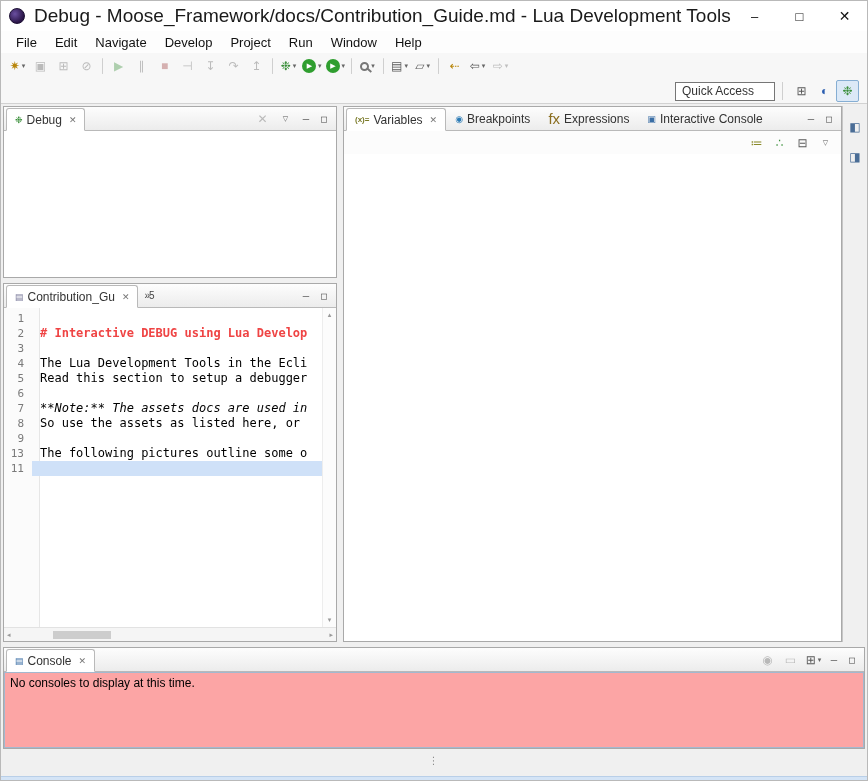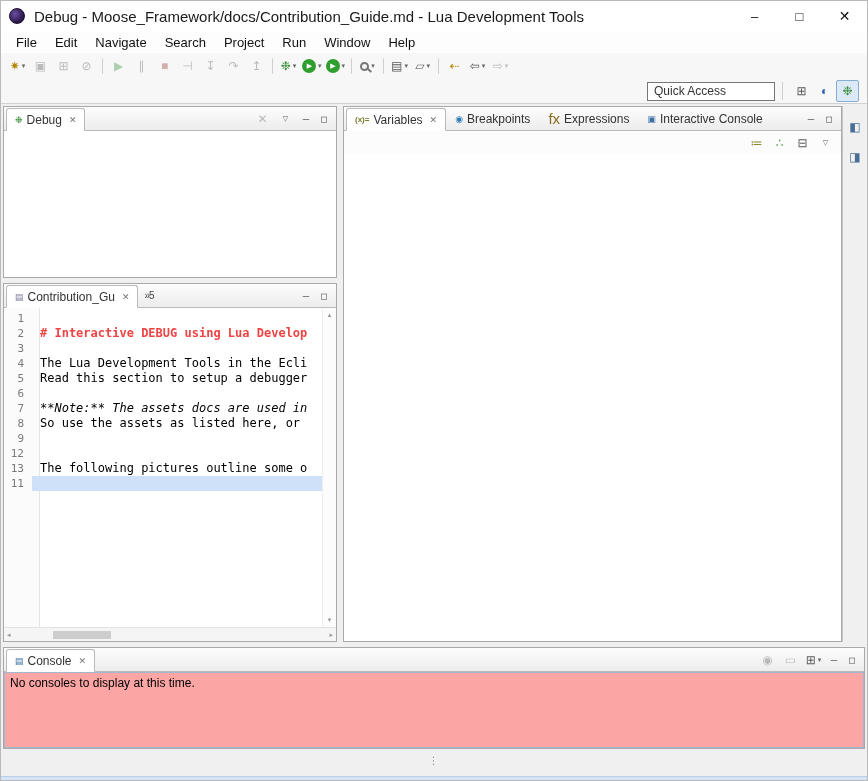--- a/index.html
+++ b/index.html
@@ -6,21 +6,21 @@
   body { width:868px; height:781px; overflow:hidden; background:#f0f0f0;
          font-family:"Liberation Sans", sans-serif; color:#1a1a1a; }
   .window { width:868px; height:781px; display:flex; flex-direction:column;
             background:#f0f0f0; border:1px solid #b9b9b9; }
 
   
   .titlebar { height:30px; background:#fff; display:flex; align-items:center; padding:0 0 0 8px; flex:0 0 auto; }
   .app-icon { width:16px; height:16px; border-radius:50%;
               background:radial-gradient(circle at 35% 35%, #6a4fa0, #2a1547 70%);
               border:1px solid #1c0f33; flex:0 0 auto; }
-  .titlebar .title { font-size:15px; margin-left:9px; white-space:nowrap; overflow:hidden; }
+  .titlebar .title { font-size:19px; margin-left:9px; white-space:nowrap; overflow:hidden; }
   .spacer { flex:1; }
   .win-btn { width:45px; height:30px; display:inline-flex; align-items:center; justify-content:center;
              font-size:13px; color:#111; cursor:default; }
   .win-btn.close { font-size:14px; }
 
   
   .menubar { height:22px; background:#fdfdfd; display:flex; align-items:center; padding-left:6px; flex:0 0 auto; }
   .menu-item { font-size:13px; padding:2px 9px; color:#111; }
 
   
@@ -39,21 +39,21 @@
   .tb-icon.c-red  { color:#a04040; }
   .tb-icon.c-blue { color:#2a5db0; }
   .tb-icon.c-olive{ color:#8a8a2a; }
   .tb-icon.circle-green .glyph { background:#2f9e2f; color:#fff; width:14px; height:14px; border-radius:50%;
                                  font-size:7px; padding-left:1px; }
   .tb-icon.magnifier .glyph { width:9px; height:9px; border:2px solid #777; border-radius:50%; position:relative; }
   .tb-icon.magnifier .glyph::after { content:""; position:absolute; width:6px; height:2px; background:#777;
                                      right:-5px; bottom:-2px; transform:rotate(40deg); }
   .tb-icon.tiny { font-size:7px; color:#555; }
   .tb-icon.win { font-size:9px; color:#444; min-width:18px; }
-  .qa-input { width:128px; height:19px; border:1px solid #767676; background:#fff; font-size:12px;
+  .qa-input { width:100px; height:19px; border:1px solid #767676; background:#fff; font-size:12px;
               padding:1px 6px; font-family:"Liberation Sans", sans-serif; color:#222; }
   .qa-input::placeholder { color:#333; opacity:1; }
   .vr { width:1px; height:18px; background:#cfcfcf; margin:0 7px; }
   .tb-icon.active-persp { background:#dce9f7; border:1px solid #86aed3; }
 
   
   .main { flex:0 0 538px; display:flex; padding:2px 0 0 2px; }
   .left-col { width:334px; display:flex; flex-direction:column; flex:0 0 auto; }
   .vsash { height:5px; }
   .hsash { width:6px; }
@@ -136,21 +136,21 @@
   </div>
 
   <div class="menubar">
 
       <span class="menu-item">File</span>
 
       <span class="menu-item">Edit</span>
 
       <span class="menu-item">Navigate</span>
 
-      <span class="menu-item">Search</span>
+      <span class="menu-item">Develop</span>
 
       <span class="menu-item">Project</span>
 
       <span class="menu-item">Run</span>
 
       <span class="menu-item">Window</span>
 
       <span class="menu-item">Help</span>
 
   </div>
@@ -377,24 +377,20 @@
                 <span class="code">So use the assets as listed here, or </span>
               </div>
 
               <div class="ed-line">
                 <span class="ln">9</span>
                 <span class="code"></span>
               </div>
 
 
 
-              <div class="ed-line">
-                <span class="ln">12</span>
-                <span class="code"></span>
-              </div>
 
               <div class="ed-line">
                 <span class="ln">13</span>
                 <span class="code">The following pictures outline some o</span>
               </div>
 
 
               <div class="ed-line current">
                 <span class="ln">11</span>
                 <span class="code"></span>

